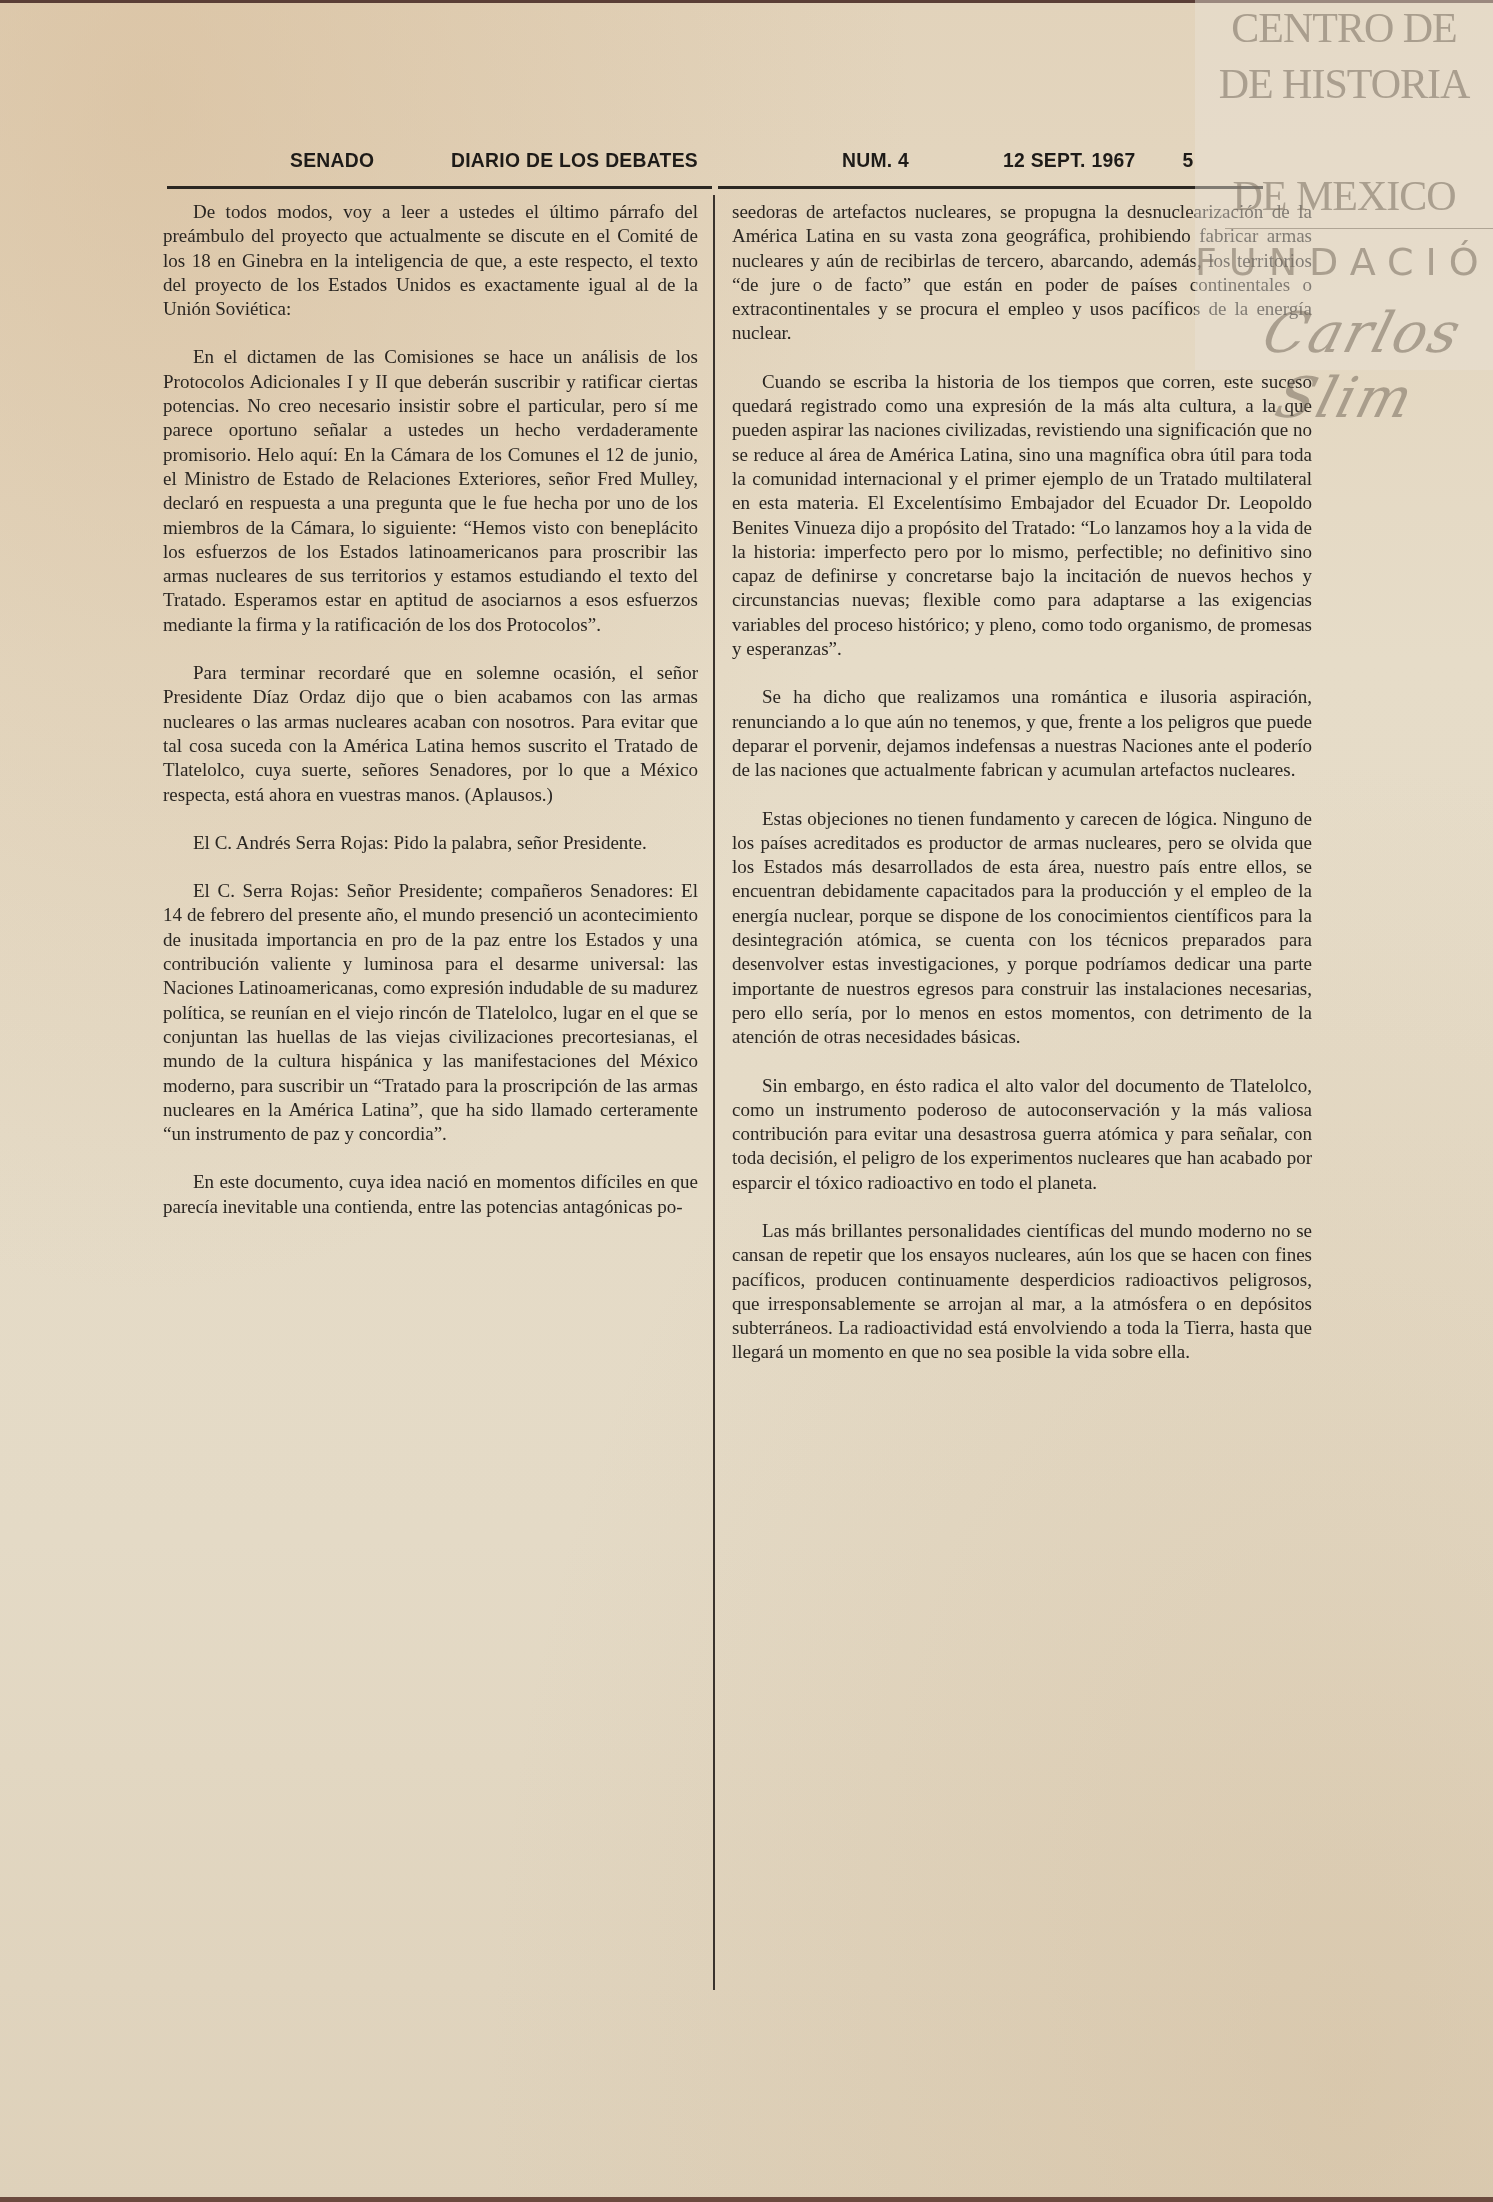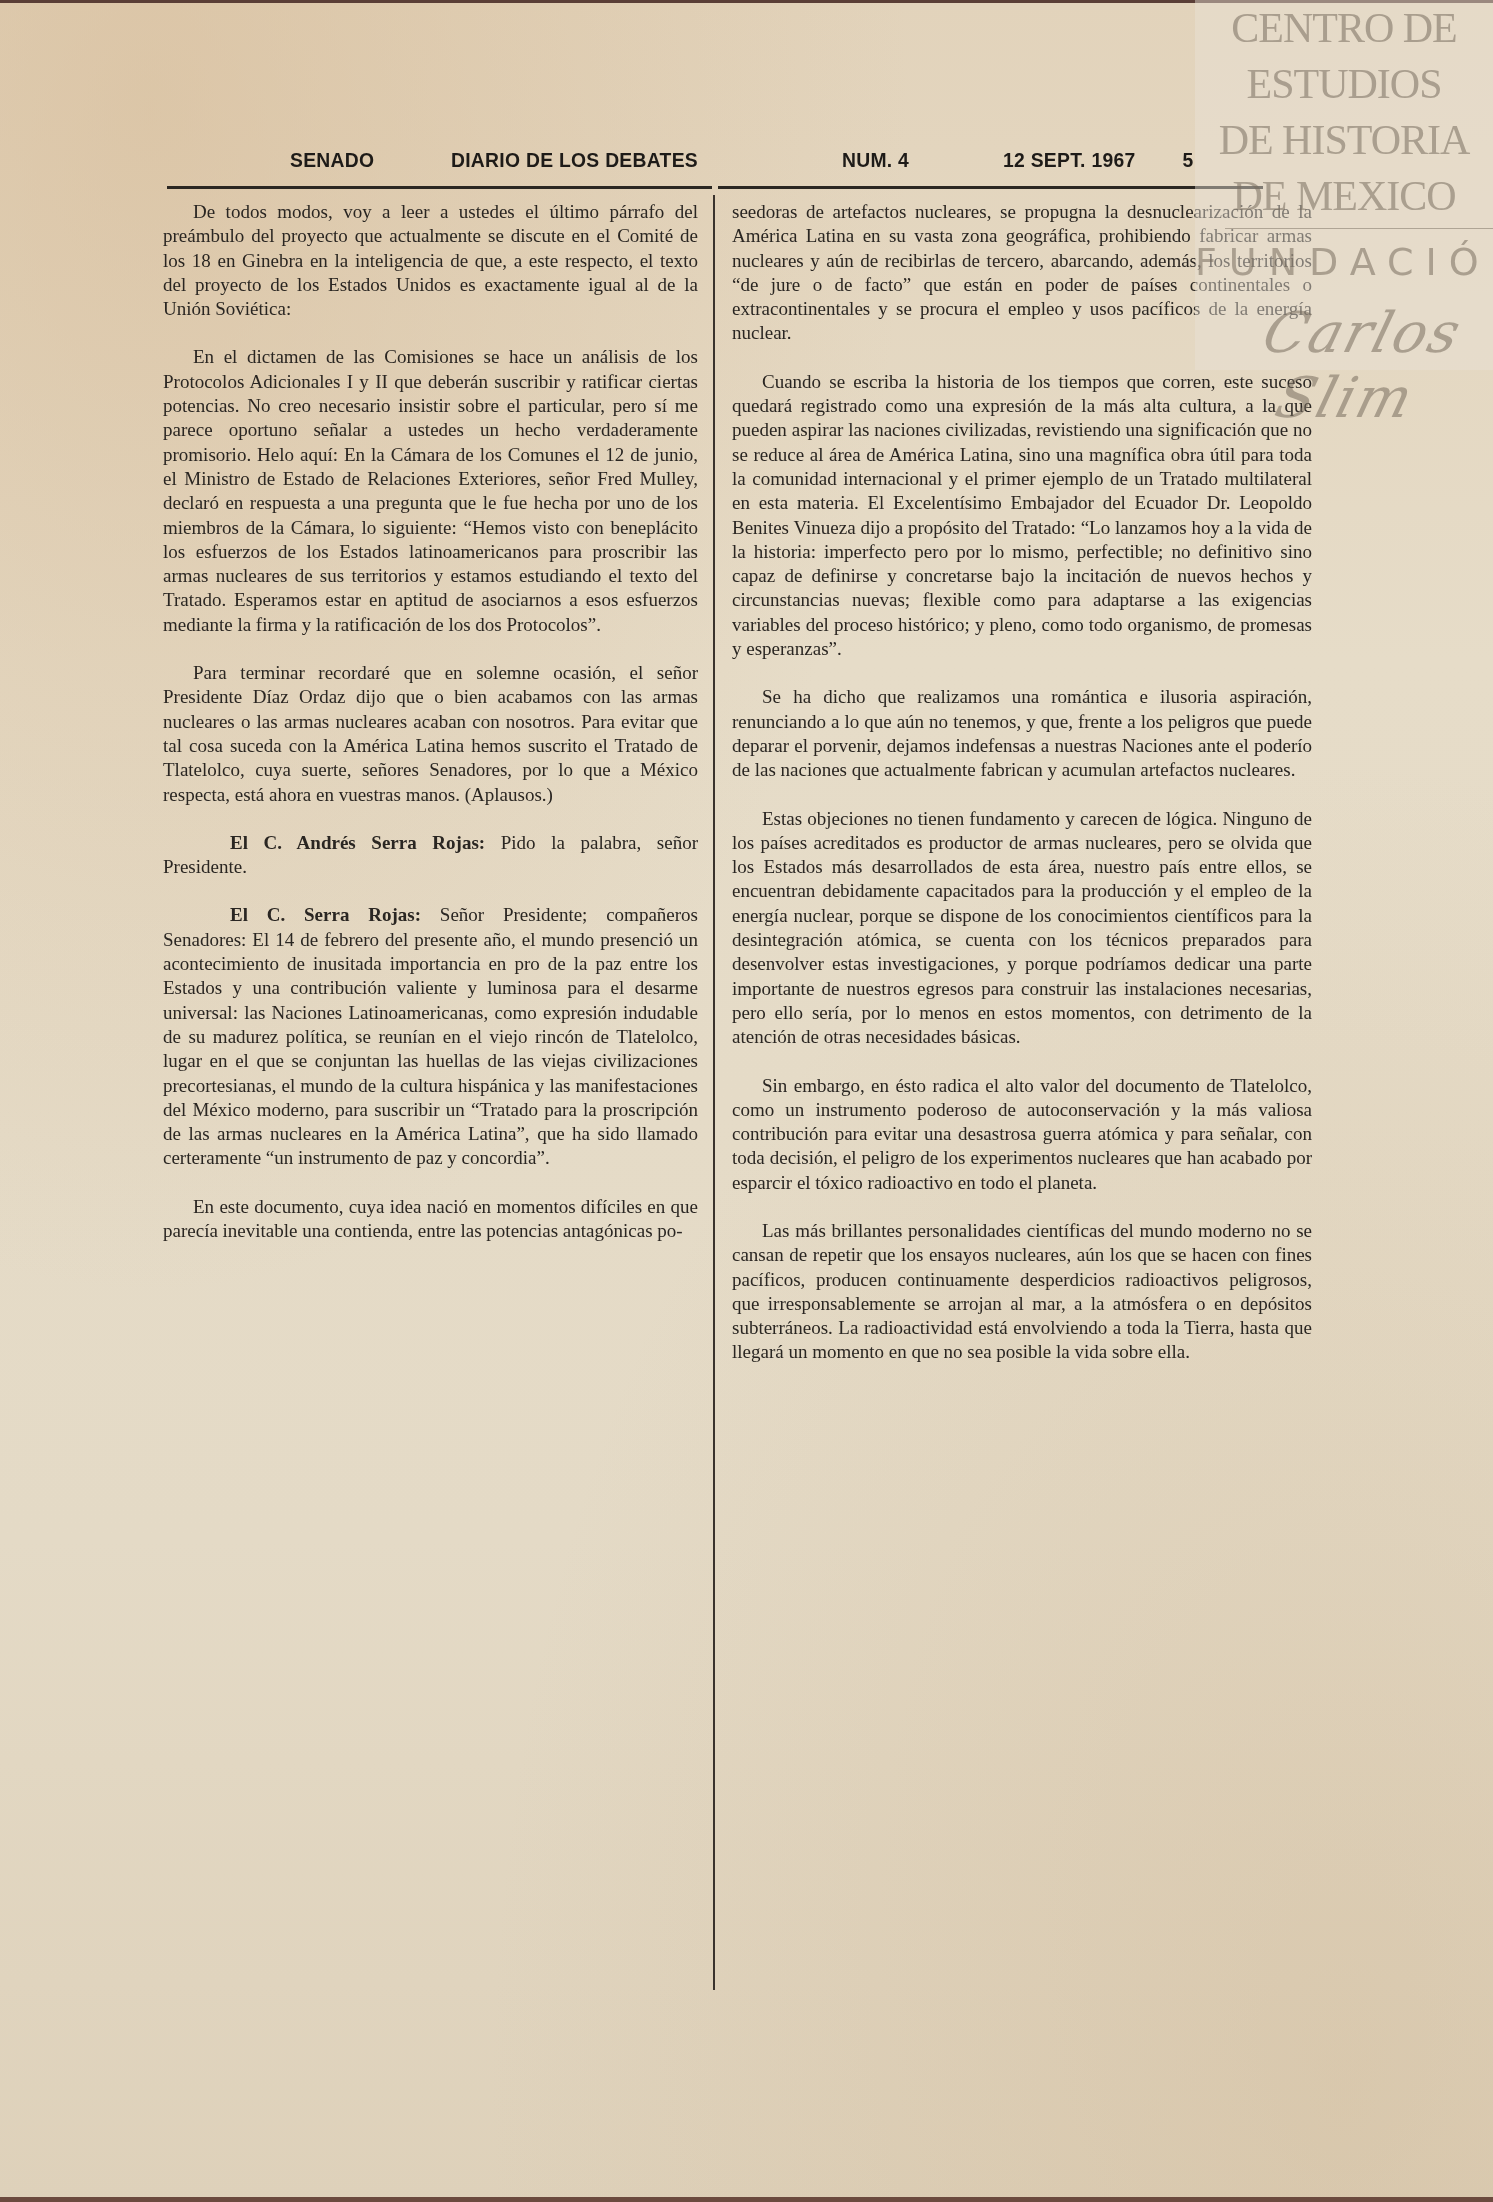--- a/index.html
+++ b/index.html
@@ -31,21 +31,21 @@
   .rule-left { position:absolute; left:167px; top:186px; width:545px; height:3px; background:#2b2722; }
   .rule-right { position:absolute; left:718px; top:186px; width:545px; height:3px; background:#2b2722; }
   .col-divider { position:absolute; left:713px; top:195px; width:2px; height:1795px; background:#3a332d; }
   .col {
     position:absolute; top:200px; width:535px;
     font-size:19px; line-height:24.3px; text-align:justify;
   }
   .col-left { left:163px; }
   .col-right { left:732px; width:580px; }
   .col p { margin:0 0 24px 0; text-indent:30px; }
-  .speaker { font-weight:bold;margin-left:37px; }
+  .speaker { font-weight:normal; }
   .watermark {
     position:absolute; left:1195px; top:0; width:298px; height:370px;
     background:rgba(232,226,214,0.45);
     color:rgba(120,110,95,0.55);
     font-family:"Liberation Serif","DejaVu Serif",serif;
     text-align:center; pointer-events:none;
   }
   .wm-line { font-size:42px; line-height:56px; letter-spacing:-1px; }
   .wm-sep { position:absolute; left:30px; right:0; top:228px; height:1px; background:rgba(120,110,95,0.5); }
   .wm-fund { position:absolute; top:240px; left:0; width:100%; font-family:"DejaVu Sans",sans-serif; font-size:38px; letter-spacing:12px; }
@@ -81,21 +81,20 @@
   <p style="text-indent:0"><span>seedoras de artefactos nucleares, se propugna la desnuclearización de la América Latina en su vasta zona geográfica, prohibiendo fabricar armas nucleares y aún de recibirlas de tercero, abarcando, además, los territorios “de jure o de facto” que están en poder de países continentales o extracontinentales y se procura el empleo y usos pacíficos de la energía nuclear.</span></p>
   <p><span>Cuando se escriba la historia de los tiempos que corren, este suceso quedará registrado como una expresión de la más alta cultura, a la que pueden aspirar las naciones civilizadas, revistiendo una significación que no se reduce al área de América Latina, sino una magnífica obra útil para toda la comunidad internacional y el primer ejemplo de un Tratado multilateral en esta materia. El Excelentísimo Embajador del Ecuador Dr. Leopoldo Benites Vinueza dijo a propósito del Tratado: “Lo lanzamos hoy a la vida de la historia: imperfecto pero por lo mismo, perfectible; no definitivo sino capaz de definirse y concretarse bajo la incitación de nuevos hechos y circunstancias nuevas; flexible como para adaptarse a las exigencias variables del proceso histórico; y pleno, como todo organismo, de promesas y esperanzas”.</span></p>
   <p><span>Se ha dicho que realizamos una romántica e ilusoria aspiración, renunciando a lo que aún no tenemos, y que, frente a los peligros que puede deparar el porvenir, dejamos indefensas a nuestras Naciones ante el poderío de las naciones que actualmente fabrican y acumulan artefactos nucleares.</span></p>
   <p><span>Estas objeciones no tienen fundamento y carecen de lógica. Ninguno de los países acreditados es productor de armas nucleares, pero se olvida que los Estados más desarrollados de esta área, nuestro país entre ellos, se encuentran debidamente capacitados para la producción y el empleo de la energía nuclear, porque se dispone de los conocimientos científicos para la desintegración atómica, se cuenta con los técnicos preparados para desenvolver estas investigaciones, y porque podríamos dedicar una parte importante de nuestros egresos para construir las instalaciones necesarias, pero ello sería, por lo menos en estos momentos, con detrimento de la atención de otras necesidades básicas.</span></p>
   <p><span>Sin embargo, en ésto radica el alto valor del documento de Tlatelolco, como un instrumento poderoso de autoconservación y la más valiosa contribución para evitar una desastrosa guerra atómica y para señalar, con toda decisión, el peligro de los experimentos nucleares que han acabado por esparcir el tóxico radioactivo en todo el planeta.</span></p>
   <p><span>Las más brillantes personalidades científicas del mundo moderno no se cansan de repetir que los ensayos nucleares, aún los que se hacen con fines pacíficos, producen continuamente desperdicios radioactivos peligrosos, que irresponsablemente se arrojan al mar, a la atmósfera o en depósitos subterráneos. La radioactividad está envolviendo a toda la Tierra, hasta que llegará un momento en que no sea posible la vida sobre ella.</span></p>
 </div>
 
 <div class="watermark">
   <div class="wm-line">CENTRO DE</div>
-  <div class="wm-line">ESTUDIOS</div>
   <div class="wm-line" style="position:absolute;top:168px;left:0;width:100%;">DE MEXICO</div>
   <div class="wm-line">DE HISTORIA</div>
   <div class="wm-sep"></div>
   <div class="wm-fund">FUNDACIÓN</div>
   <div class="wm-sign">Carlos Slim</div>
 </div>
 
 <div class="bottom-edge"></div>
 
 </body></html>

